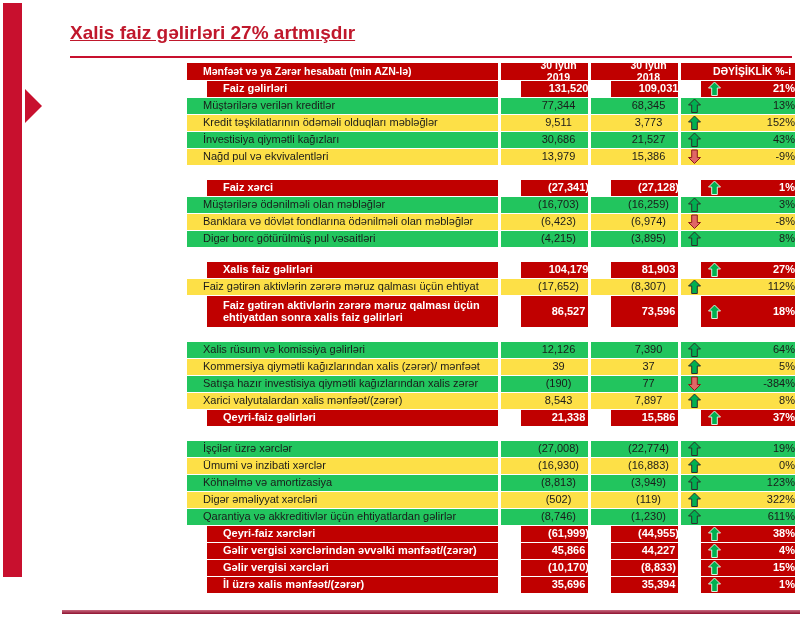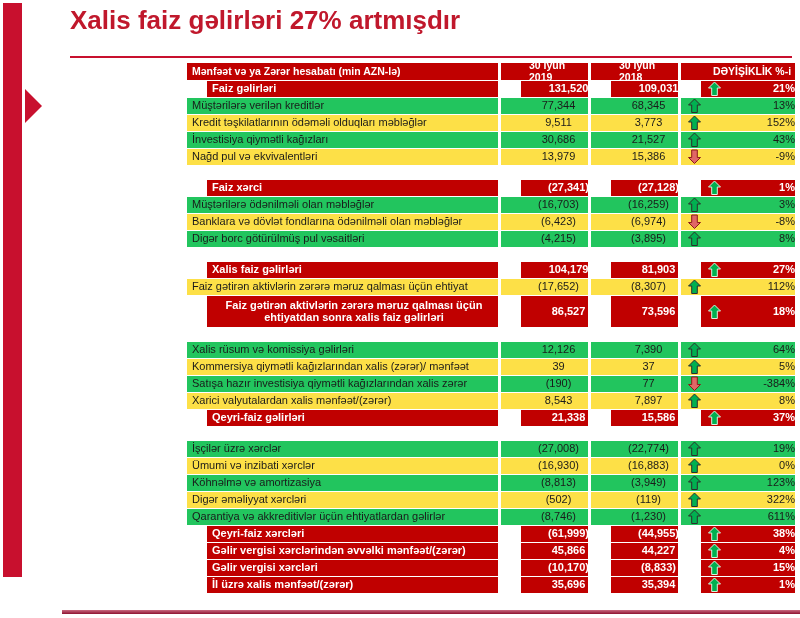--- a/index.html
+++ b/index.html
@@ -8,39 +8,39 @@
 
   .page { position:relative; width:800px; height:618px; background:#ffffff; overflow:hidden; }
 
   
   .side-bar { position:absolute; left:3px; top:3px; width:19px; height:574px; background:#C8102E; }
   .side-arrow { position:absolute; left:22px; top:86px; width:0; height:0;
     border-top:17px solid transparent; border-bottom:17px solid transparent;
     border-left:17px solid #C8102E; }
 
   
-  .title { position:absolute; left:70px; top:5px; font-size:26px; font-weight:bold;
-    color:#C0182C; letter-spacing:0; }
+  .title { position:absolute; left:70px; top:22px; font-size:19px; font-weight:bold;
+    color:#C0182C; letter-spacing:0;text-decoration:underline; }
   .title-rule { position:absolute; left:70px; top:56px; width:722px; height:2px; background:#C8102E; }
 
   
   .bottom-rule { position:absolute; left:62px; top:610px; width:738px; height:4px;
     background:linear-gradient(to bottom,#c96a80,#8e1230); }
 
   
   .fin-table { position:absolute; left:187px; top:63px; width:608px; }
   .row { display:grid; grid-template-columns:311px 87px 87px 114px; column-gap:3px;
     height:17px; border-bottom:1px solid #ffffff; font-size:11px; color:#1a1a1a; }
   .row.header { height:18px; }
   .row.tall { height:32px; }
   .row.gap { height:14px; background:transparent; border-bottom:none; }
 
   .cell { display:flex; align-items:center; overflow:hidden; line-height:1.05; }
-  .cell.label { padding-left:5px; padding-right:2px; text-align:center; }
-  .cell.num { justify-content:center; text-align:left;padding-left:28px; }
+  .cell.label { padding-left:16px; padding-right:2px; text-align:left; }
+  .cell.num { justify-content:center; text-align:center;padding-left:28px; }
 
   .row.header .cell { background:#C00000; color:#ffffff; font-weight:bold; font-size:10.5px; }
   .row.header .cell.num, .row.header .cell.change { justify-content:center; }
 
   .row.red .cell { background:#C00000; color:#ffffff; font-weight:bold;margin-left:20px; }
   .row.dark .cell { background:#22c55e; }
   .row.light .cell { background:#fde047; }
 
   .cell.change { position:relative; }
   .cell.change .arrow { position:absolute; left:7px; top:50%; transform:translateY(-50%); }

